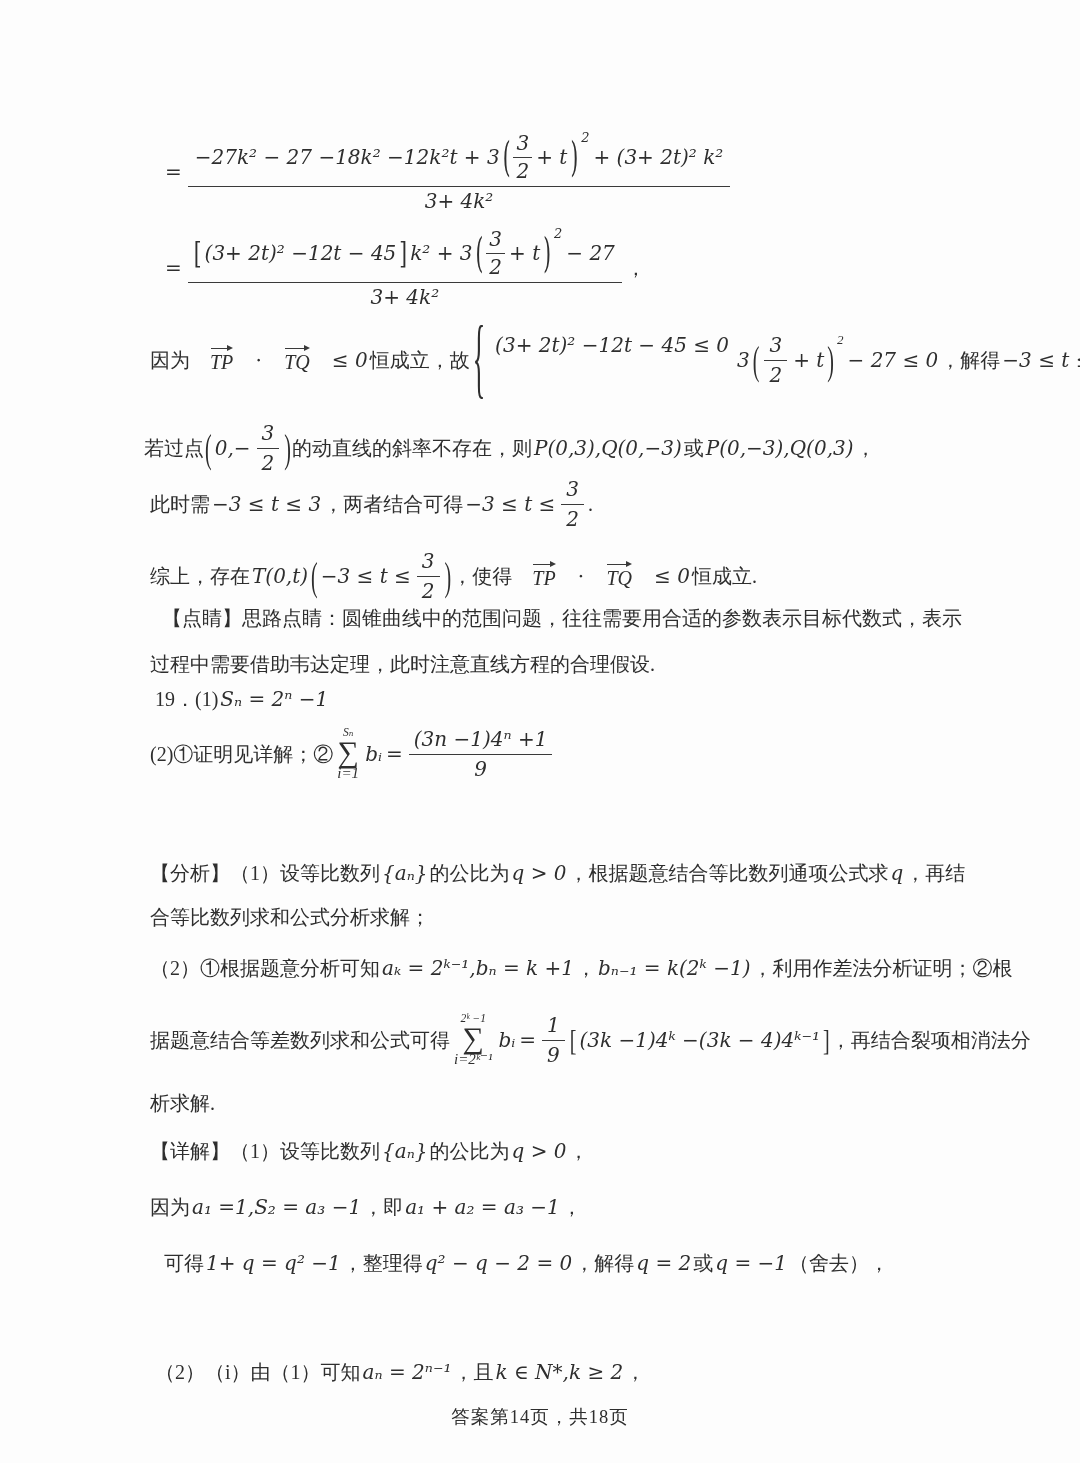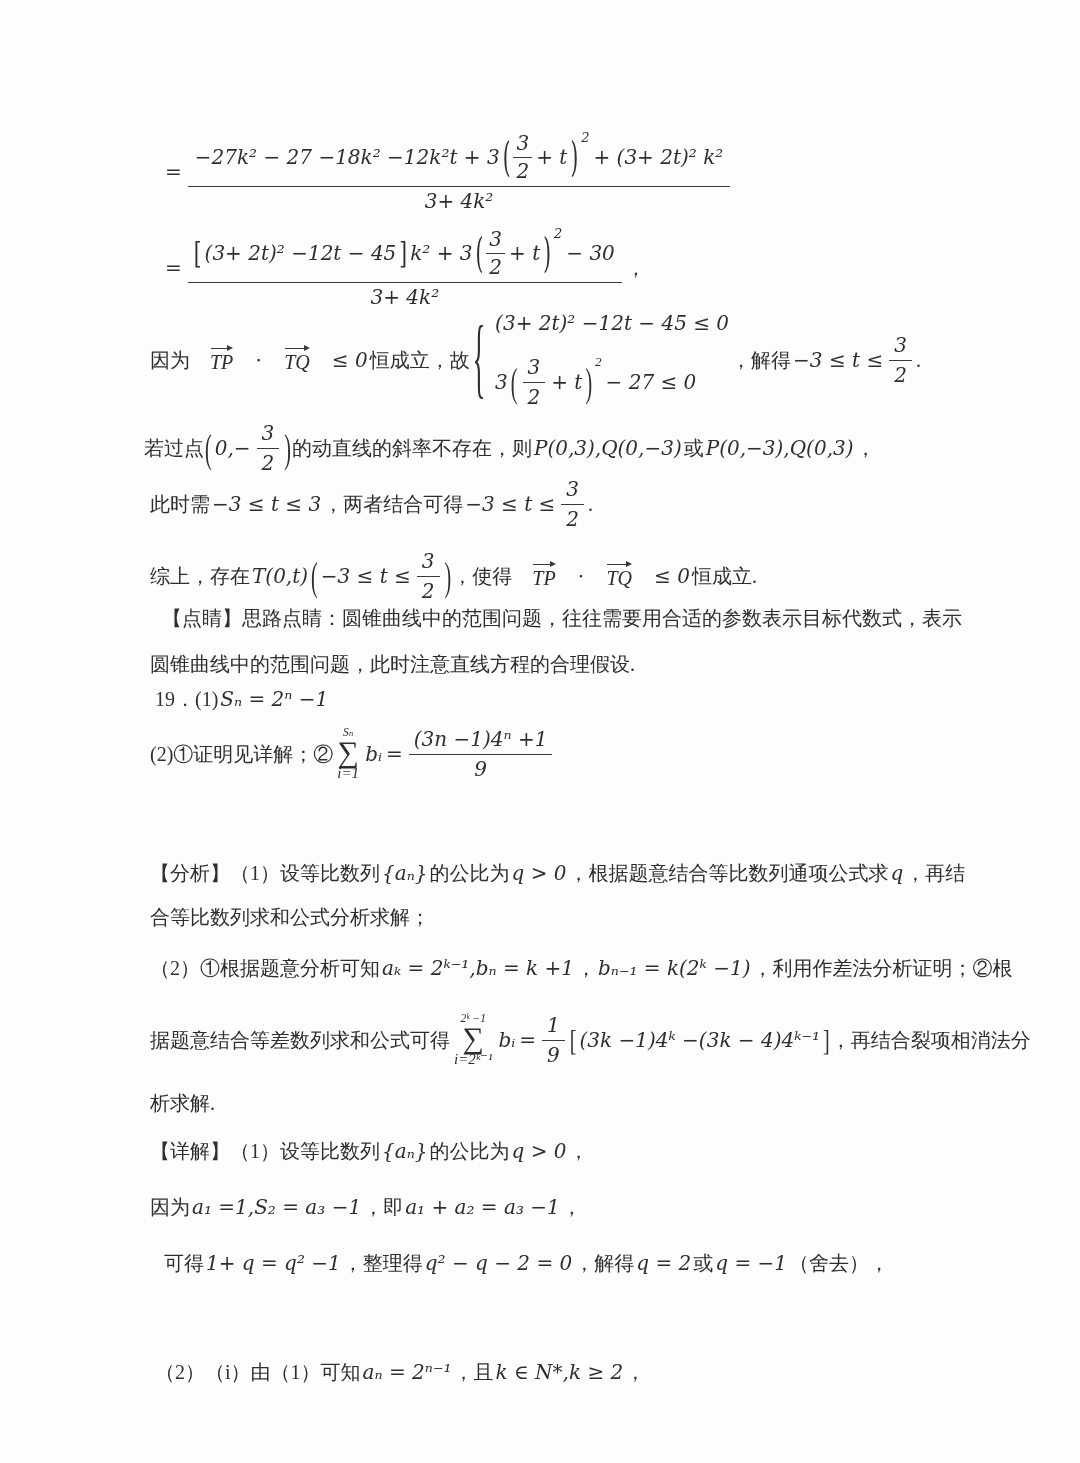--- a/index.html
+++ b/index.html
@@ -11,21 +11,21 @@
   .frac{display:inline-flex;flex-direction:column;align-items:center;margin:0 4px;
         font-family:"DejaVu Serif","Liberation Serif",serif;font-style:italic;text-align:center;line-height:1.25;}
   .frac > .fn{display:inline-flex;align-items:center;justify-content:center;border-bottom:1.3px solid #3a3a3a;padding:0 5px 2px;}
   .frac > .fd{display:inline-flex;align-items:center;justify-content:center;padding:2px 5px 0;}
   .frac .frac{margin:0 2px;}
   .frac .frac > .fn{padding:0 3px 1px;}
   .frac .frac > .fd{padding:1px 3px 0;}
   .tall{display:inline-block;transform:scaleY(2.05);transform-origin:center;font-style:normal;margin:0 1px;}
   .tall15{display:inline-block;transform:scaleY(1.5);transform-origin:center;font-style:normal;margin:0 1px;}
   .brace-big{display:inline-block;font-size:26px;transform:scaleY(3.4);transform-origin:center;margin:0 8px 0 3px;font-style:normal;}
-  .cases{display:inline-flex;flex-direction:column;gap:20px;align-items:flex-start;}
+  .cases{display:inline-flex;flex-direction:row;gap:4px;align-items:flex-start;}
   .crow{display:inline-flex;align-items:center;}
   .psup{align-self:flex-start;font-size:13px;font-style:italic;margin:0 2px;line-height:1;}
   .vec{position:relative;display:inline-block;font-family:Liberation Serif, serif;
        font-style:italic;margin:0 20px;padding-top:4px;}
   .vec::before{content:"";position:absolute;top:1px;left:1px;right:6px;border-top:1.3px solid #3a3a3a;}
   .vec::after{content:"";position:absolute;top:-1.6px;right:0;width:0;height:0;
        border-left:6px solid #3a3a3a;border-top:3px solid transparent;border-bottom:3px solid transparent;}
   .sum{display:inline-flex;flex-direction:column;align-items:center;margin:0 4px;line-height:1;}
   .sum .st{font-size:11.5px;font-style:italic;margin-bottom:2px;}
   .sum .sg{font-size:30px;line-height:.8;font-style:normal;}
@@ -65,21 +65,21 @@
         <span class="tall15">]</span>
         <span class="m">k² + 3</span>
         <span class="tall">(</span>
         <span class="frac">
           <span class="fn">3</span>
           <span class="fd">2</span>
         </span>
         <span class="m">+ t</span>
         <span class="tall">)</span>
         <span class="psup">2</span>
-        <span class="m">− 30</span>
+        <span class="m">− 27</span>
       </span>
       <span class="fd">3+ 4k²</span>
     </span>
     <span class="t">，</span>
   </div>
 
   <div class="row" style="top:310px;height:100px;left:150px">
     <span class="t">因为</span>
     <span class="vec">TP</span>
     <span class="m">⋅</span>
@@ -156,21 +156,21 @@
     <span class="m">⋅</span>
     <span class="vec">TQ</span>
     <span class="m">≤ 0</span>
     <span class="t">恒成立.</span>
   </div>
 
   <div class="row" style="top:602px;height:32px;left:162px">
     <span class="t">【点睛】思路点睛：圆锥曲线中的范围问题，往往需要用合适的参数表示目标代数式，表示</span>
   </div>
   <div class="row" style="top:648px;height:32px;left:150px">
-    <span class="t">圆锥曲线中的范围问题，此时注意直线方程的合理假设.</span>
+    <span class="t">过程中需要借助韦达定理，此时注意直线方程的合理假设.</span>
   </div>
 
   <div class="row" style="top:684px;height:30px;left:155px">
     <span class="t">19．(1)</span>
     <span class="m">Sₙ = 2ⁿ −1</span>
   </div>
   <div class="row" style="top:720px;height:68px;left:150px">
     <span class="t">(2)①证明见详解；②</span>
     <span class="sum">
       <span class="st">Sₙ</span>
@@ -252,14 +252,15 @@
     <span class="t">（舍去），</span>
   </div>
   <div class="row" style="top:1352px;height:40px;left:155px">
     <span class="t">（2）（i）由（1）可知</span>
     <span class="m">aₙ = 2ⁿ⁻¹</span>
     <span class="t">，且</span>
     <span class="m">k ∈ N*,k ≥ 2</span>
     <span class="t">，</span>
   </div>
 
+  <div class="footer">答案第14页，共18页</div>
 
 </div>
 
 </body></html>

